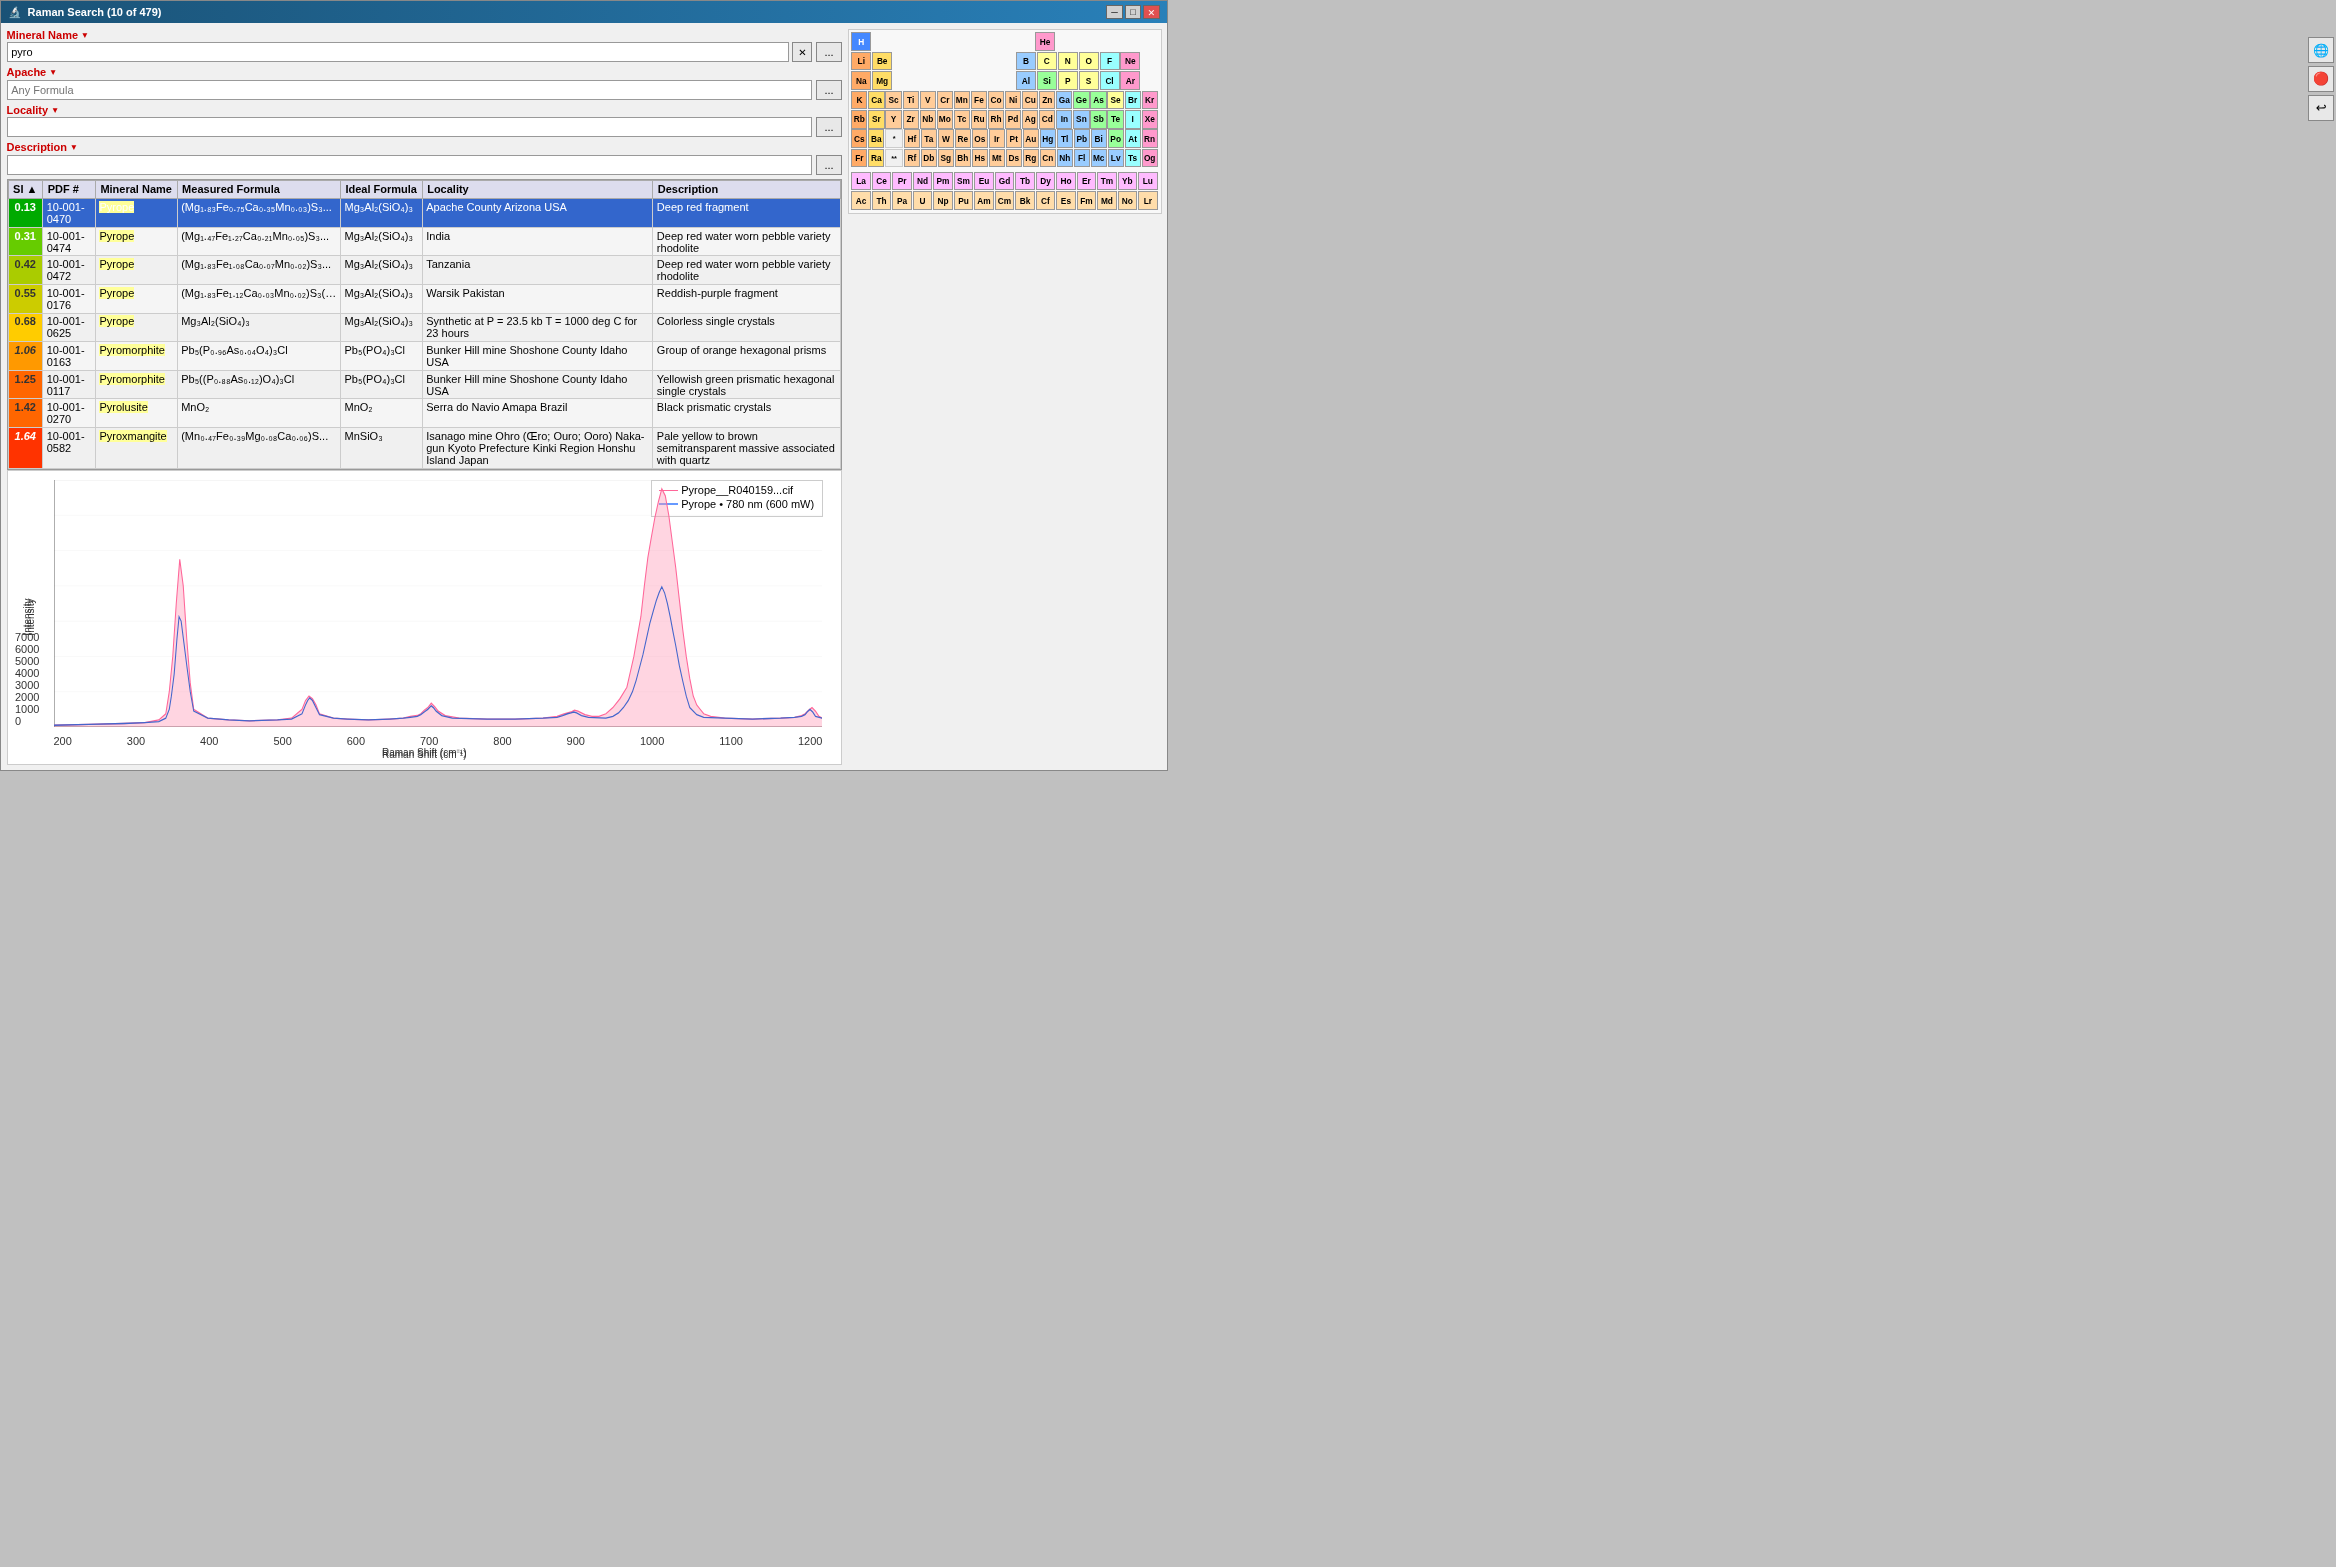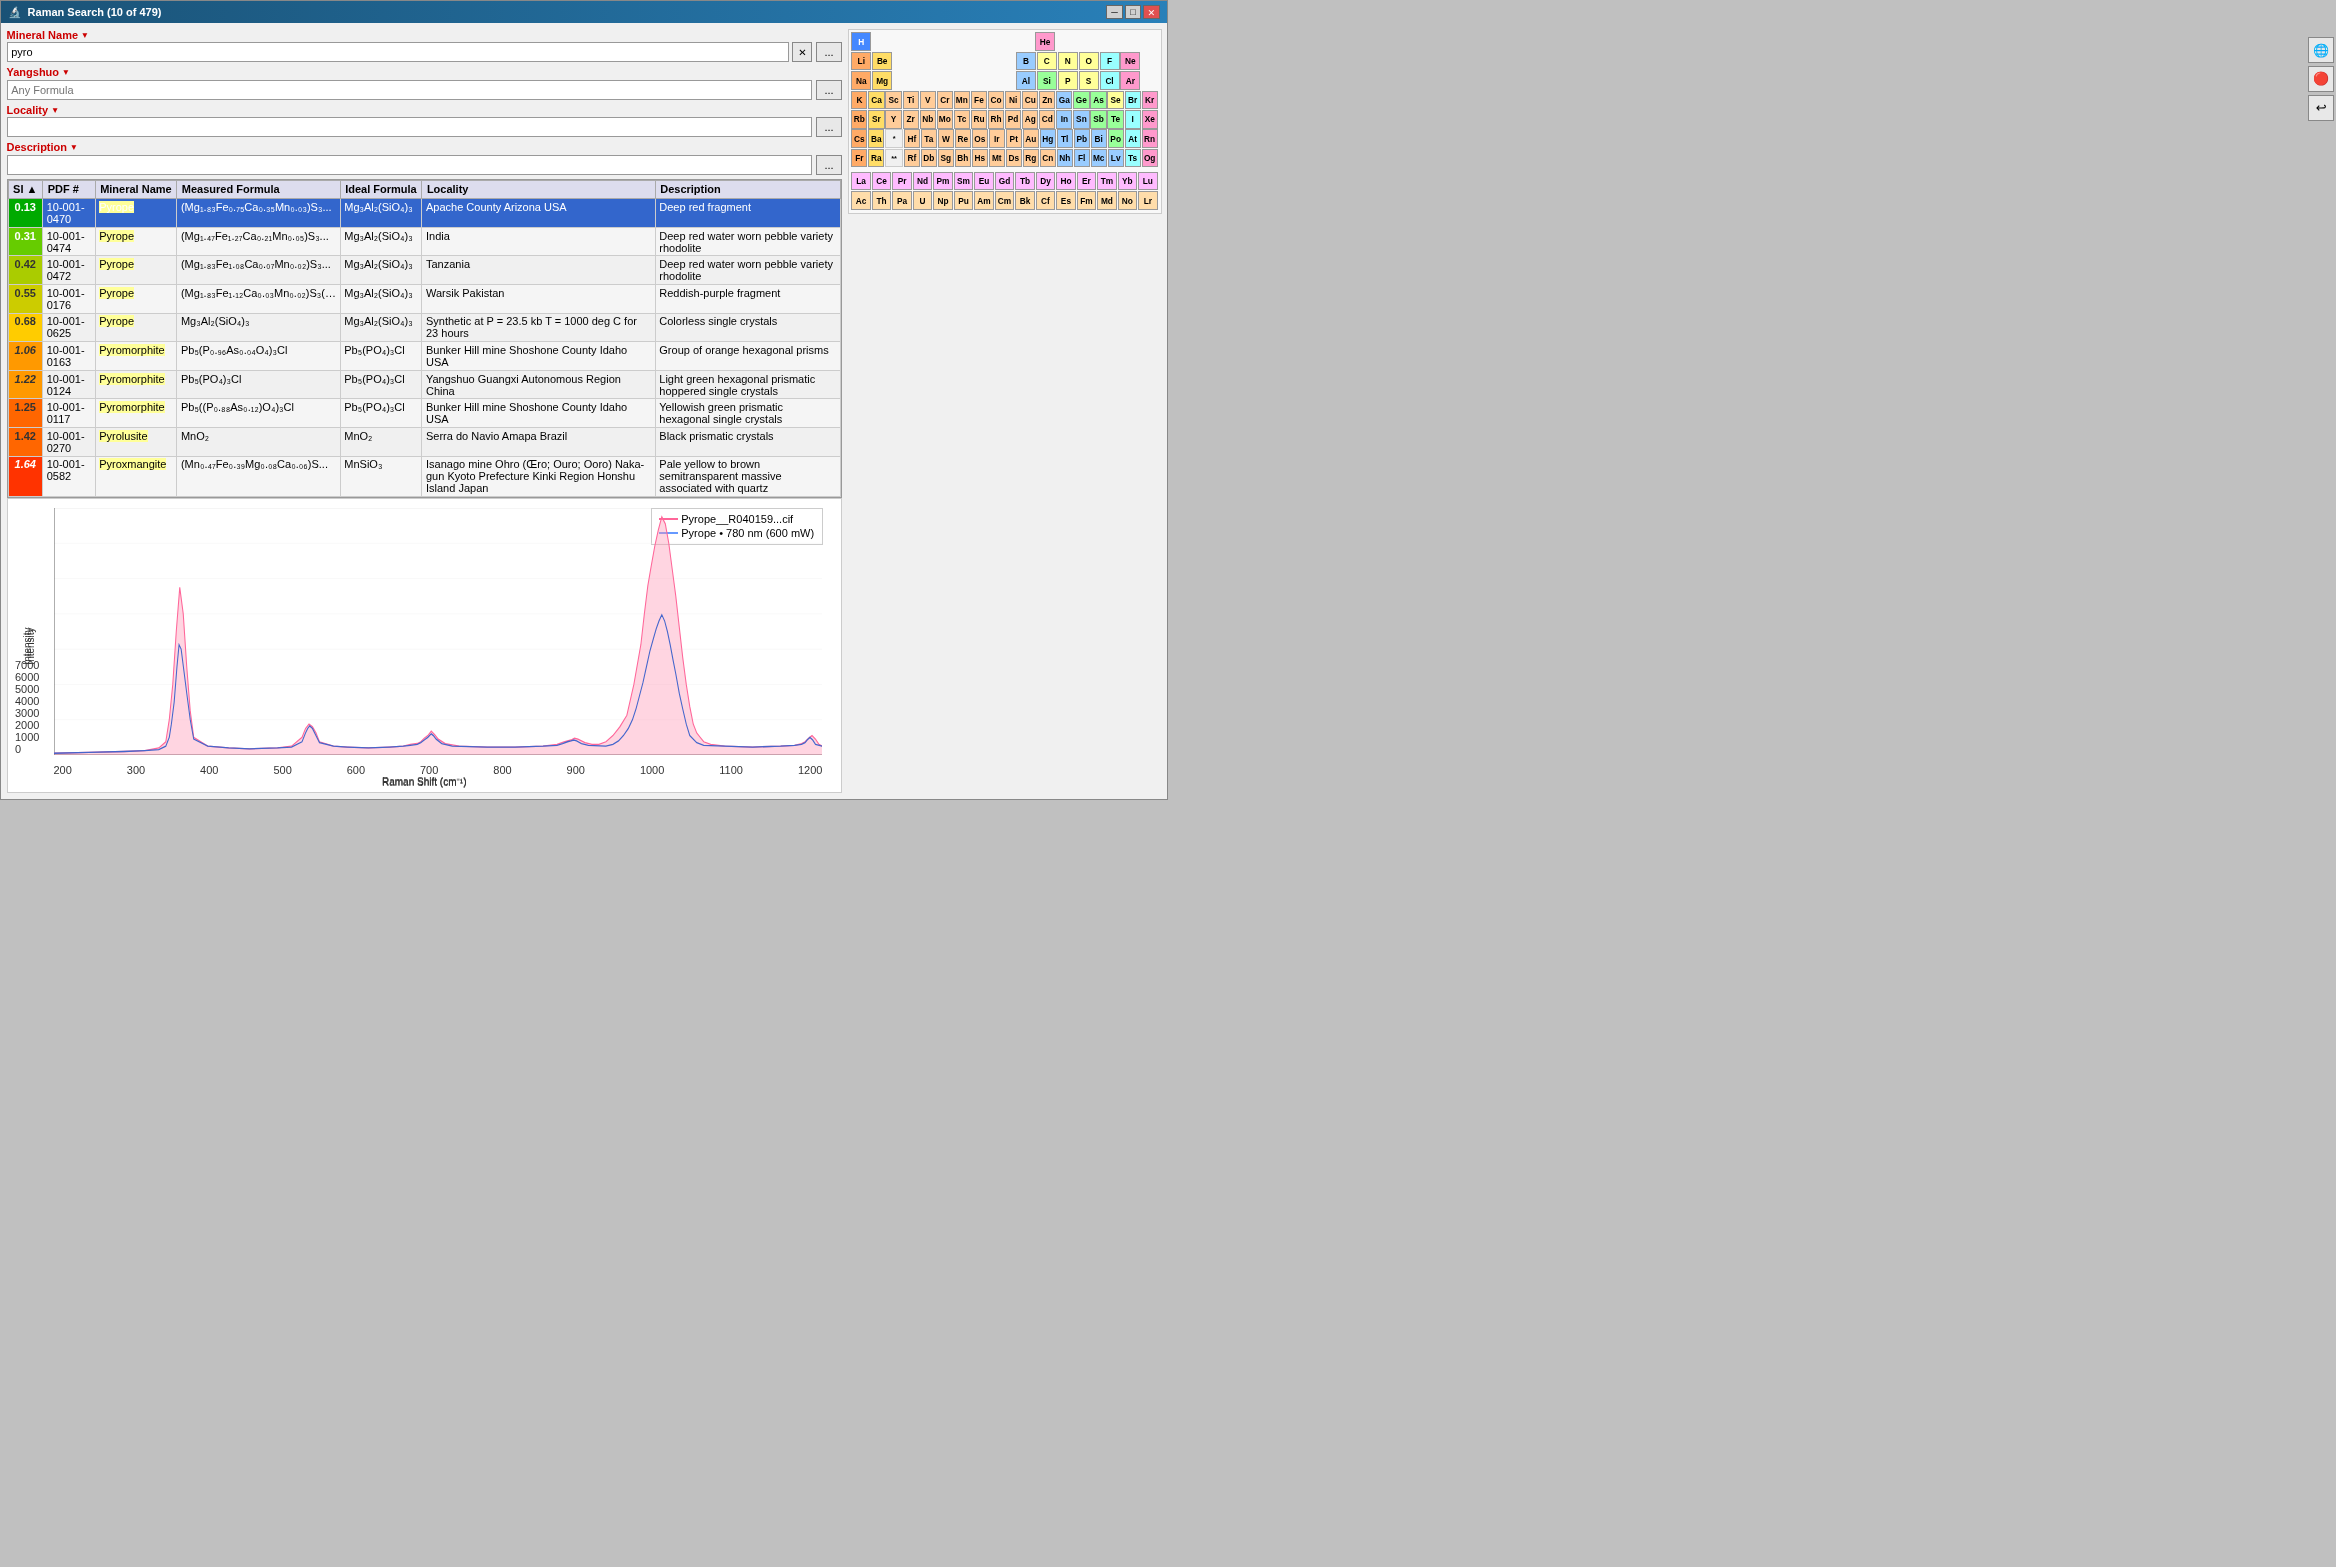--- a/index.html
+++ b/index.html
@@ -94,21 +94,21 @@
       <div class="search-section">
         <div class="search-label">Mineral Name</div>
         <div class="search-row">
           <input type="text" class="search-input" value="pyro" style="">
           <button class="clear-btn">✕</button>
           <button class="search-btn">...</button>
         </div>
       </div>
 
       <div class="search-section">
-        <div class="search-label">Yangshuo</div>
+        <div class="search-label">Apache</div>
         <div class="search-row">
           <input type="text" class="search-input" placeholder="Any Formula" style="">
           <button class="search-btn">...</button>
         </div>
       </div>
 
       <div class="search-section">
         <div class="search-label">Locality</div>
         <div class="search-row">
           <input type="text" class="search-input" style="">
@@ -186,29 +186,20 @@
               <tr>
                 <td class="si-cell si-5">1.06</td>
                 <td>10-001-0163</td>
                 <td><span style="background: rgb(255, 255, 153);">Pyromorphite</span></td>
                 <td>Pb₅(P₀.₉₆As₀.₀₄O₄)₃Cl</td>
                 <td>Pb₅(PO₄)₃Cl</td>
                 <td>Bunker Hill mine  Shoshone County  Idaho  USA</td>
                 <td>Group of orange hexagonal prisms</td>
               </tr>
               <tr>
-                <td class="si-cell si-5">1.22</td>
-                <td>10-001-0124</td>
-                <td><span style="background: rgb(255, 255, 153);">Pyromorphite</span></td>
-                <td>Pb₅(PO₄)₃Cl</td>
-                <td>Pb₅(PO₄)₃Cl</td>
-                <td>Yangshuo  Guangxi Autonomous Region  China</td>
-                <td>Light green hexagonal prismatic hoppered single crystals</td>
-              </tr>
-              <tr>
                 <td class="si-cell si-6">1.25</td>
                 <td>10-001-0117</td>
                 <td><span style="background: rgb(255, 255, 153);">Pyromorphite</span></td>
                 <td>Pb₅((P₀.₈₈As₀.₁₂)O₄)₃Cl</td>
                 <td>Pb₅(PO₄)₃Cl</td>
                 <td>Bunker Hill mine  Shoshone County  Idaho  USA</td>
                 <td>Yellowish green prismatic hexagonal single crystals</td>
               </tr>
               <tr>
                 <td class="si-cell si-6">1.42</td>

